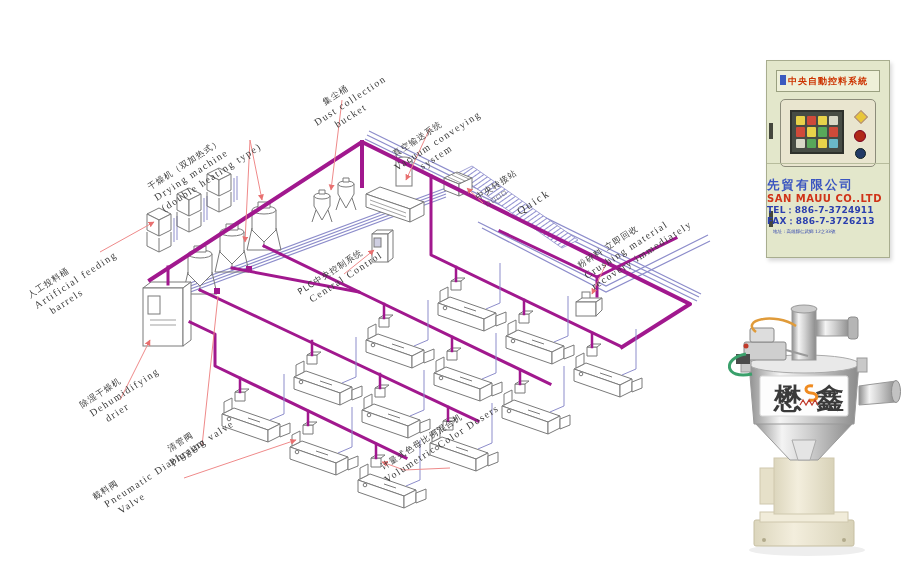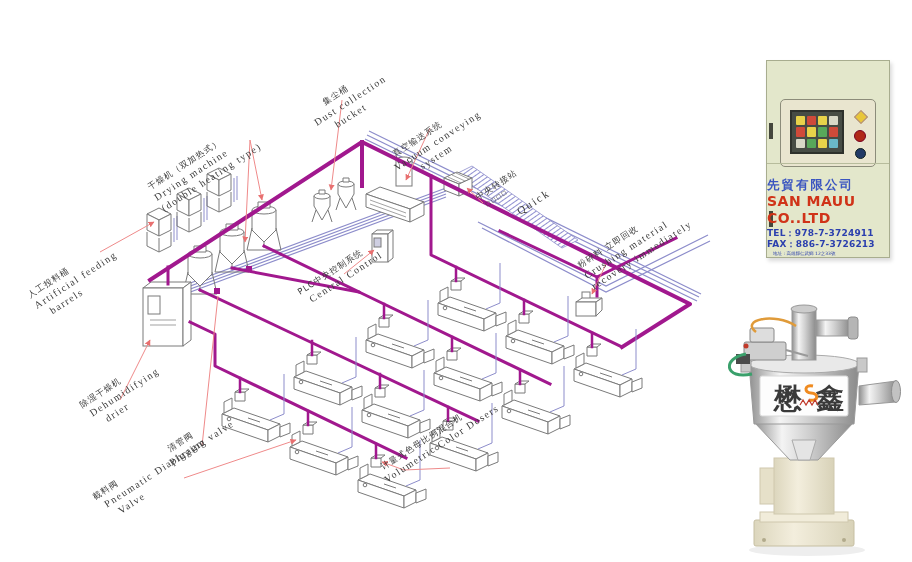--- a/index.html
+++ b/index.html
@@ -31,21 +31,21 @@
   .cab-screen i:nth-child(7){background:#58a85a}.cab-screen i:nth-child(8){background:#cf4a3a}
   .cab-screen i:nth-child(9){background:#d8d8c8}.cab-screen i:nth-child(10){background:#58a85a}
   .cab-screen i:nth-child(11){background:#e8d24a}.cab-screen i:nth-child(12){background:#6ab8c8}
   .ind{position:absolute;right:9px;}
   .ind-y{top:12px;width:8px;height:8px;background:#e8c63a;transform:rotate(45deg);border:1px solid #a88}
   .ind-r{top:30px;width:10px;height:10px;border-radius:50%;background:#b02818;border:1px solid #702;}
   .ind-b{top:48px;width:9px;height:9px;border-radius:50%;background:#223a66;border:1px solid #122;}
   .hinge{position:absolute;left:2px;width:4px;height:16px;background:#44463c;}
   .cab-text{position:absolute;left:0;right:0;top:116px;line-height:1.25;}
   .cab-co-zh{color:#3a55c0;font-weight:bold;font-size:12.5px;letter-spacing:2px;}
-  .cab-co-en{color:#d03318;font-weight:bold;font-size:14px;letter-spacing:.5px;}
+  .cab-co-en{color:#d03318;font-weight:bold;font-size:10px;letter-spacing:.5px;}
   .cab-tel,.cab-fax{color:#2b3fae;font-weight:bold;font-size:9px;letter-spacing:.2px;}
   .cab-addr{color:#2b3fae;font-size:5px;transform:scale(.9);}
 
   .photo2{position:absolute;left:712px;top:302px;width:200px;height:258px;}
 </style>
 </head>
 <body>
 
 <div id="stage">
 
@@ -259,20 +259,24 @@
       </g>
       <g transform="translate(380,472) rotate(-33)">
         <text class="zh" x="4" y="0">计量式色母比例混合机</text>
         <text class="en" x="0" y="13">Volumetric Color Dosers</text>
       </g>
     </g>
   </svg>
 
   
   <div class="cabinet">
+    <div class="cab-plate">
+      <span class="logo"></span>
+      <span class="cab-title">中央自動控料系統</span>
+    </div>
     <div class="cab-panel">
       <div class="cab-screen">
         <i></i>
           <i></i>
           <i></i>
           <i></i>
           <i></i>
           <i></i>
           <i></i>
           <i></i>
@@ -284,21 +288,21 @@
       <div class="ind ind-y"></div>
       <div class="ind ind-r"></div>
       <div class="ind ind-b"></div>
     </div>
     <div class="cab-seam"></div>
     <div class="hinge" style="top:62px"></div>
     <div class="hinge" style="top:150px"></div>
     <div class="cab-text">
       <div class="cab-co-zh">先貿有限公司</div>
       <div class="cab-co-en">SAN MAUU CO..LTD</div>
-      <div class="cab-tel">TEL：978-7-3724911</div>
+      <div class="cab-tel">TEL：886-7-3724911</div>
       <div class="cab-fax">FAX：886-7-3726213</div>
       <div class="cab-addr">地址：高雄縣仁武鄉 12之33號</div>
     </div>
   </div>
 
   
   <svg class="photo2" width="200" height="258" viewBox="0 0 200 258">
     <defs>
       <linearGradient id="steel" x1="0" y1="0" x2="1" y2="0">
         <stop offset="0" stop-color="#8f8f8f"></stop>

